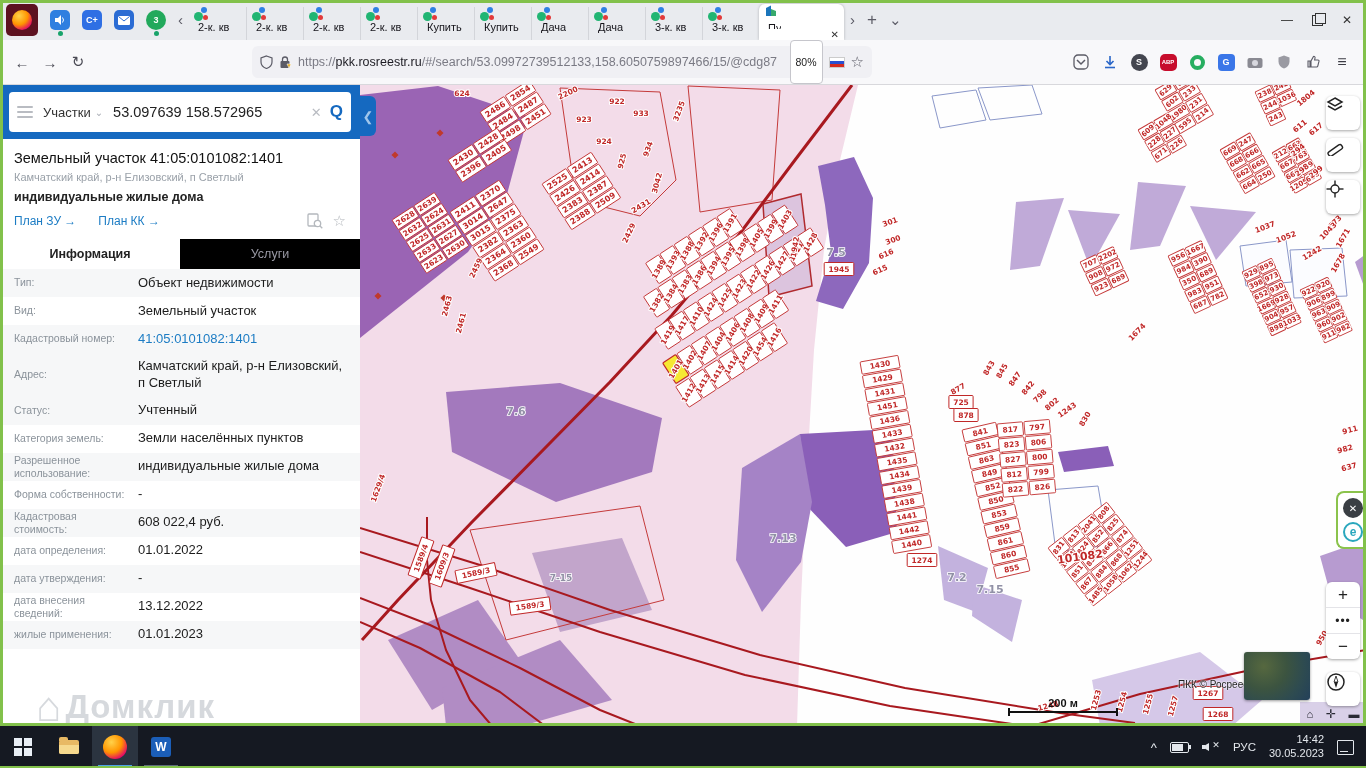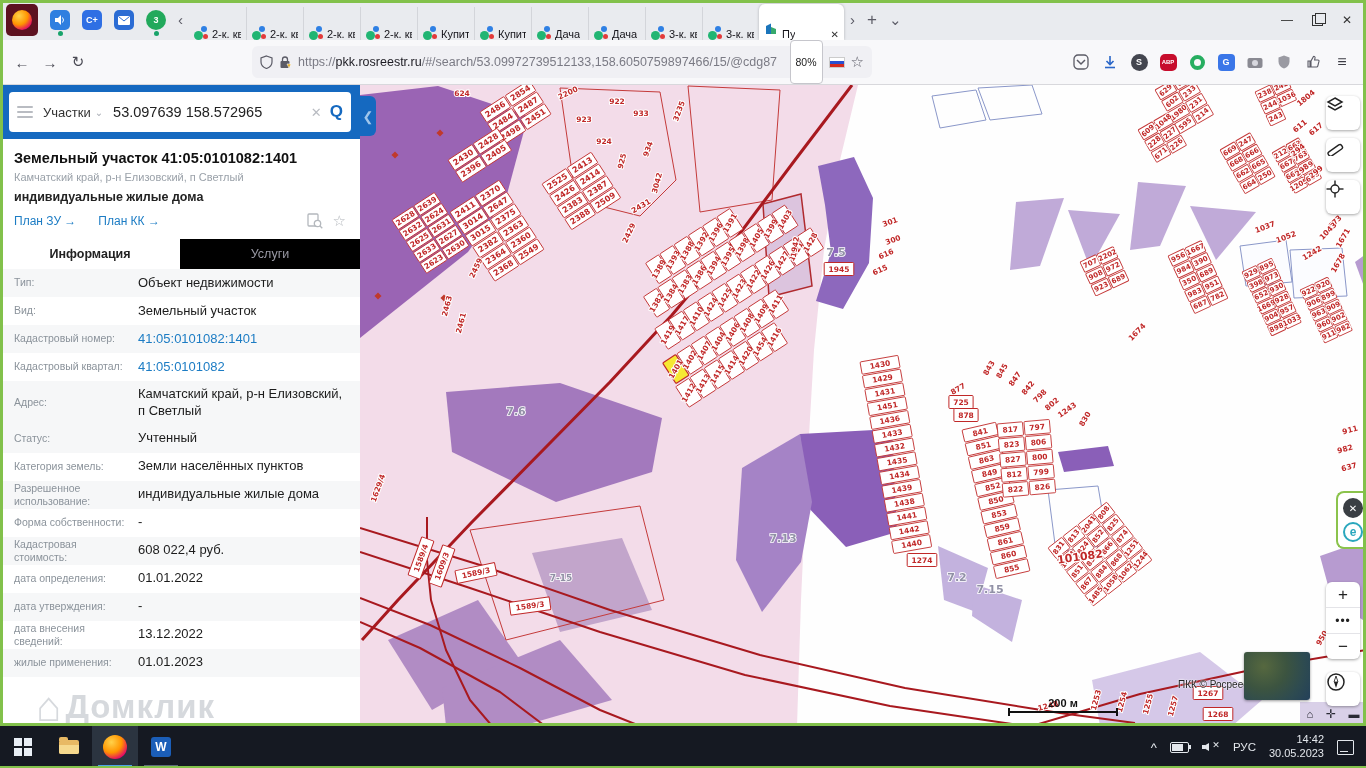--- a/index.html
+++ b/index.html
@@ -14,22 +14,22 @@
     display:flex;align-items:center;padding:0 4px 0 6px;box-sizing:border-box;z-index:10;}
   .appbtn{width:32px;height:32px;border-radius:5px;background:#5c1120;display:flex;align-items:center;justify-content:center;margin-right:6px;}
   .ff-ball{width:20px;height:20px;border-radius:50%;
     background:radial-gradient(circle at 35% 30%,#ffd24a,#ff9500 45%,#e3036a 78%,#742e8e);}
   .pin{width:30px;height:32px;display:flex;align-items:center;justify-content:center;position:relative;margin:0 1px;}
   .pin .sq{width:20px;height:20px;border-radius:5px;display:flex;align-items:center;justify-content:center;
     color:#fff;font-size:9px;font-weight:bold;}
   .pin .dot-ind{position:absolute;left:13px;bottom:0px;width:5px;height:5px;border-radius:50%;background:#18a36a;}
   .chev{color:#5b5b66;font-size:15px;padding:0 6px;line-height:40px;}
   .tabs{display:flex;height:40px;align-items:flex-end;}
-  .tab{width:57px;height:33px;display:flex;align-items:flex-end;padding:0 5px;box-sizing:border-box;
-    border-left:1px solid #d3d5da;overflow:hidden;}
+  .tab{width:57px;height:33px;display:flex;align-items:flex-start;padding:0 5px;box-sizing:border-box;
+    border-left:1px solid #d3d5da;overflow:hidden;flex-direction:column;}
   .tab:first-child{border-left:none;}
   .tab-label{font-size:11px;color:#15141a;white-space:nowrap;overflow:hidden;margin-left:4px;}
   .tab.active{background:#fff;border-radius:6px 6px 0 0;height:36px;box-shadow:0 0 3px rgba(0,0,0,.25);
     border-left:none;width:85px;position:relative;}
   .tab.active .tab-close{margin-left:auto;color:#333;font-size:10px;}
   .fav{width:14px;height:14px;position:relative;flex:0 0 14px;}
   .fav .c1{position:absolute;left:0;bottom:0;width:9px;height:9px;border-radius:50%;background:#21b573;}
   .fav .c2{position:absolute;right:1px;top:0;width:6px;height:6px;border-radius:50%;background:#2f80e4;}
   .fav .c3{position:absolute;right:0;bottom:1px;width:5px;height:5px;border-radius:50%;background:#e23a3a;}
   .wincontrols{margin-left:auto;display:flex;align-items:center;}
@@ -59,21 +59,21 @@
   .burger{display:inline-block;width:16px;}
   .burger i{display:block;height:2px;background:#b9bcc2;margin:3px 0;border-radius:1px;}
   .cat{font-size:13px;color:#333;margin:0 4px 0 10px;}
   .cat-chev{color:#a9adb5;font-size:10px;margin-right:8px;}
   .q-input{border:none;outline:none;flex:1;font-size:14.5px;color:#222;font-family:"Liberation Sans",sans-serif;background:transparent;}
   .clear-x{color:#b9bcc2;font-size:13px;margin:0 8px;}
   .mag{color:#1569c0;font-size:17px;font-weight:bold;}
   .collapse{position:absolute;left:360px;top:11px;width:16px;height:40px;background:#1569c0;
     border-radius:0 6px 6px 0;color:#9fc6ec;display:flex;align-items:center;justify-content:center;font-size:13px;z-index:25;}
   .result{padding:11px 14px 9px 14px;}
-  .r-title{font-size:14.5px;font-weight:bold;color:#111;}
+  .r-title{font-size:14.5px;font-weight:normal;color:#111;}
   .r-sub{font-size:11px;color:#9aa1a9;margin-top:5px;}
   .r-usage{font-size:12.5px;font-weight:bold;color:#222;margin-top:7px;}
   .r-links{display:flex;align-items:center;margin-top:8px;}
   .r-link{font-size:12px;color:#1c7cc4;margin-right:22px;}
   .r-icons{margin-left:auto;display:flex;gap:10px;color:#b4b8bd;font-size:15px;align-items:center;}
   .ptabs{display:flex;height:30px;background:#000000;}
   .ptab{flex:1;display:flex;align-items:center;justify-content:center;font-size:12.5px;color:#9a9aa5;}
   .ptab.active{background:#fff;color:#222;font-weight:bold;}
   .rows{}
   .row{display:flex;padding:0 0 0 14px;align-items:center;min-height:28px;box-sizing:border-box;}
@@ -397,24 +397,20 @@
           <span class="val">Объект недвижимости</span>
         </div>
         <div class="row">
           <span class="lab">Вид:</span>
           <span class="val">Земельный участок</span>
         </div>
         <div class="row shade">
           <span class="lab">Кадастровый номер:</span>
           <span class="val link">41:05:0101082:1401</span>
         </div>
-        <div class="row">
-          <span class="lab">Кадастровый квартал:</span>
-          <span class="val link">41:05:0101082</span>
-        </div>
         <div class="row shade">
           <span class="lab">Адрес:</span>
           <span class="val">Камчатский край, р-н Елизовский, п Светлый</span>
         </div>
         <div class="row shade">
           <span class="lab">Статус:</span>
           <span class="val">Учтенный</span>
         </div>
         <div class="row">
           <span class="lab">Категория земель:</span>

